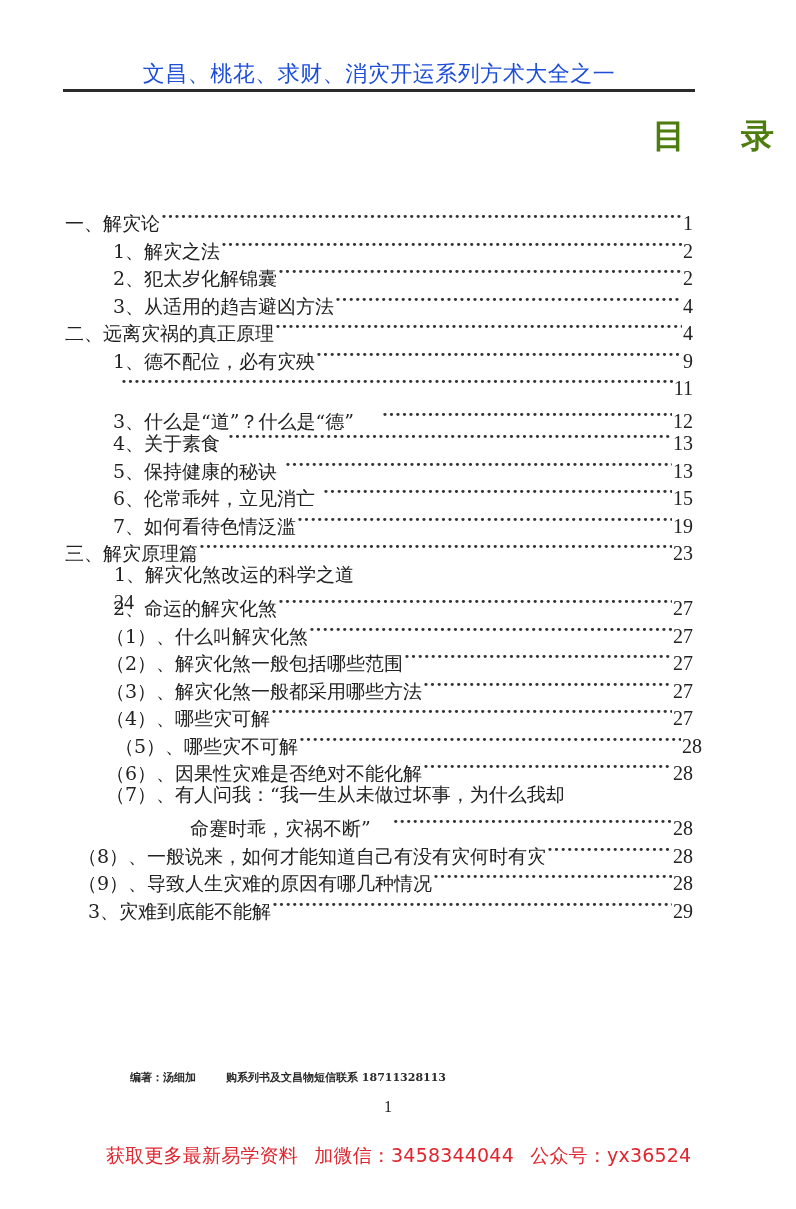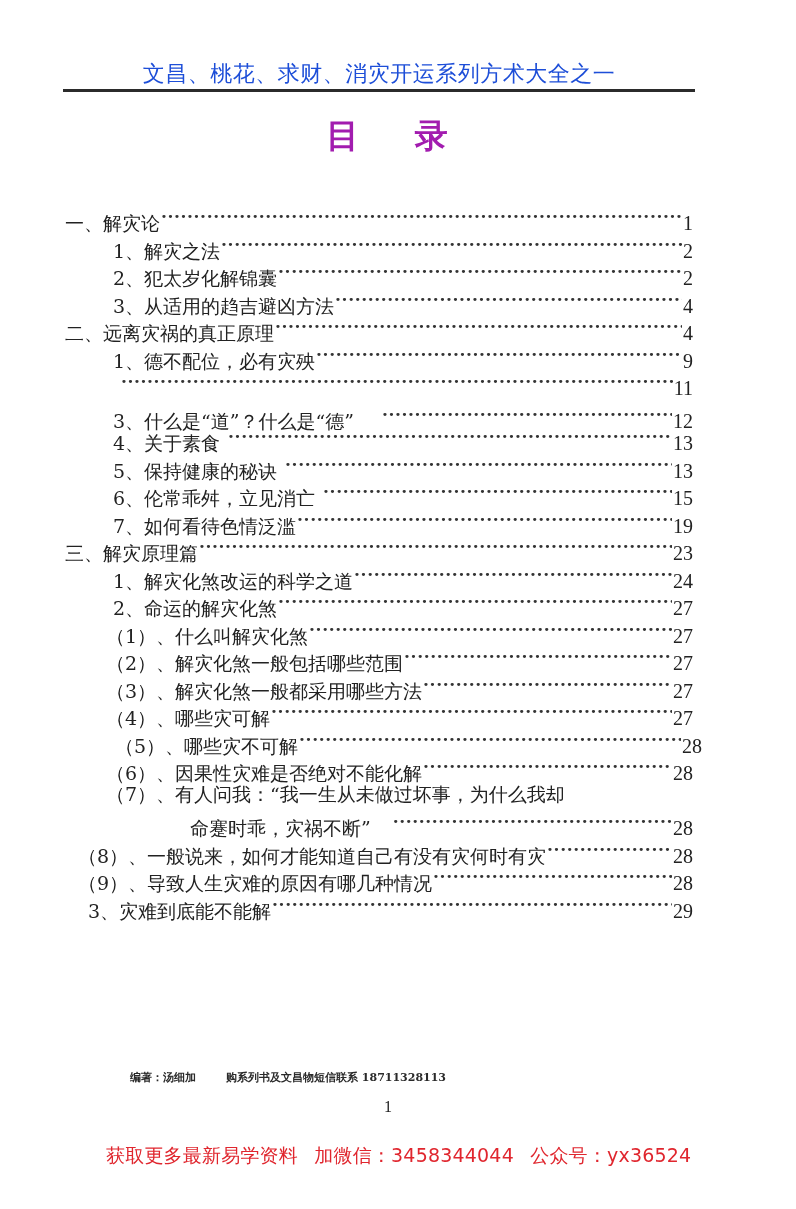--- a/index.html
+++ b/index.html
@@ -37,26 +37,26 @@
       top: 89px;
       width: 632px;
       height: 3px;
       background: #2b2b2b;
     }
     .toc-title {
       position: absolute;
       left: 0;
       width: 796px;
       top: 112px;
-      text-align: center;
+      text-align: right;
       font-size: 33px;
       font-weight: bold;
       letter-spacing: 22px;
       line-height: 48px;
-      color: #a21caf;
+      color: #4d7c0f;
     }
     .toc {
       position: absolute;
       left: 0;
       top: 202px;
       width: 796px;
     }
     .toc-row {
       position: absolute;
       display: flex;
@@ -204,21 +204,21 @@
       <span class="leader"></span>
       <span class="page-num">19</span>
     </div>
 
     <div class="toc-row" style="top:330px;left:65px;width:628px;">
       <span class="label">三、解灾原理篇</span>
       <span class="leader"></span>
       <span class="page-num">23</span>
     </div>
 
-    <div class="toc-row" style="top:357.5px;left:113px;width:580px;">
+    <div class="toc-row" style="top:357.5px;left:113px;width:580px;flex-direction:column;">
       <span class="label">1、解灾化煞改运的科学之道</span>
       <span class="leader"></span>
       <span class="page-num">24</span>
     </div>
 
     <div class="toc-row" style="top:385px;left:113px;width:580px;">
       <span class="label">2、命运的解灾化煞</span>
       <span class="leader"></span>
       <span class="page-num">27</span>
     </div>

